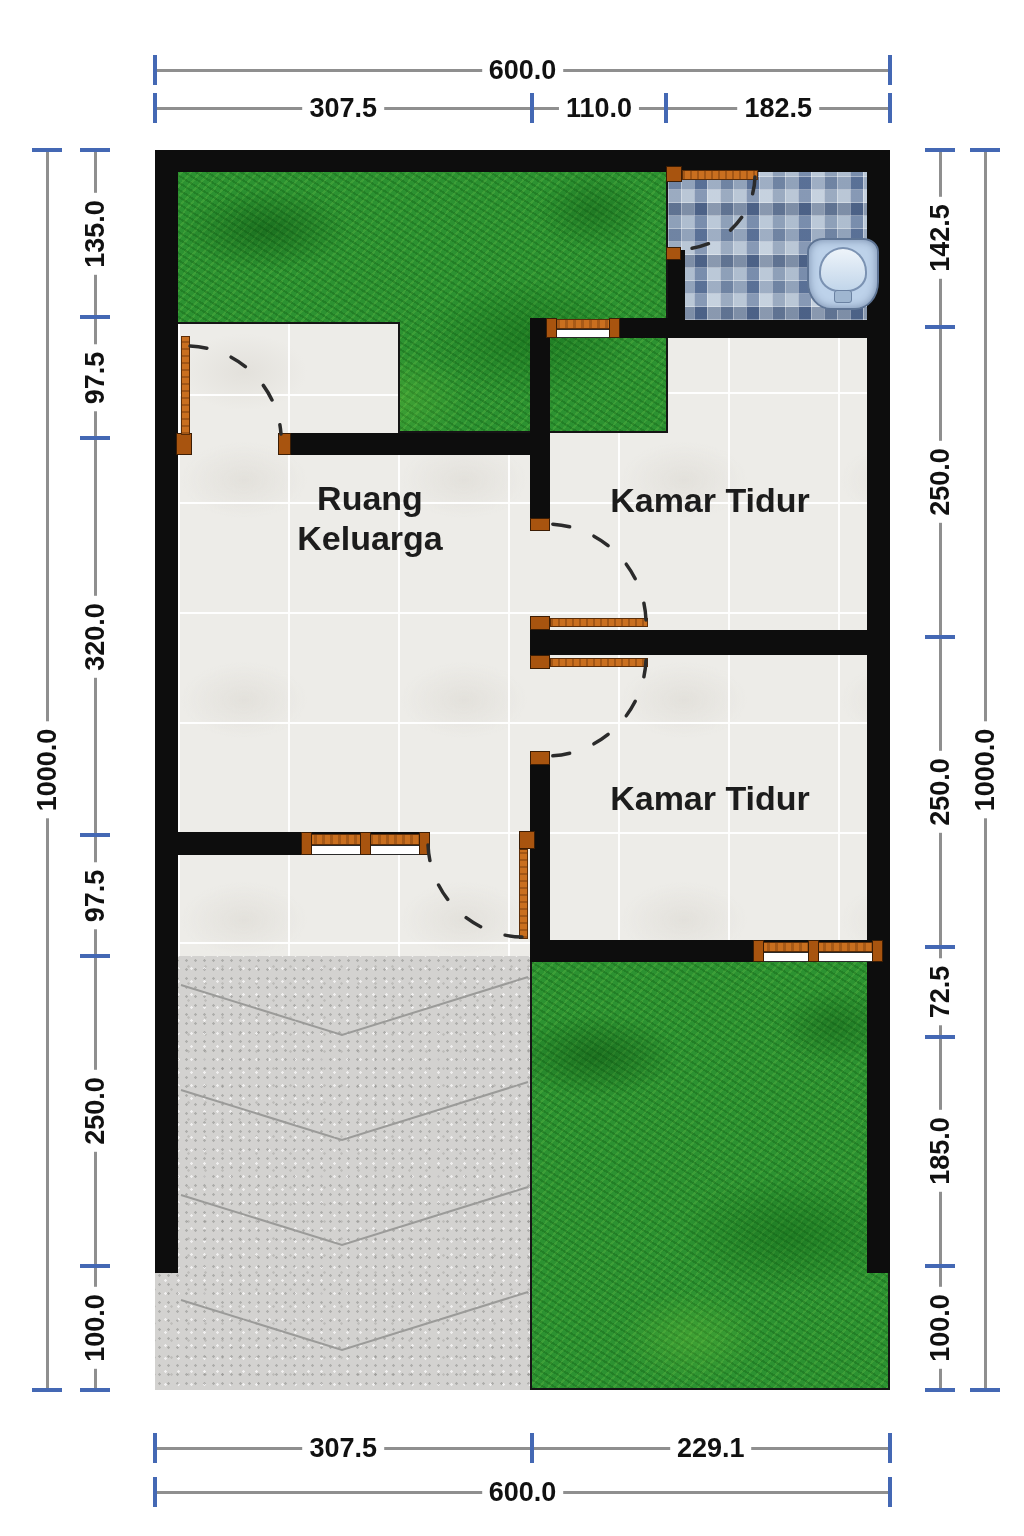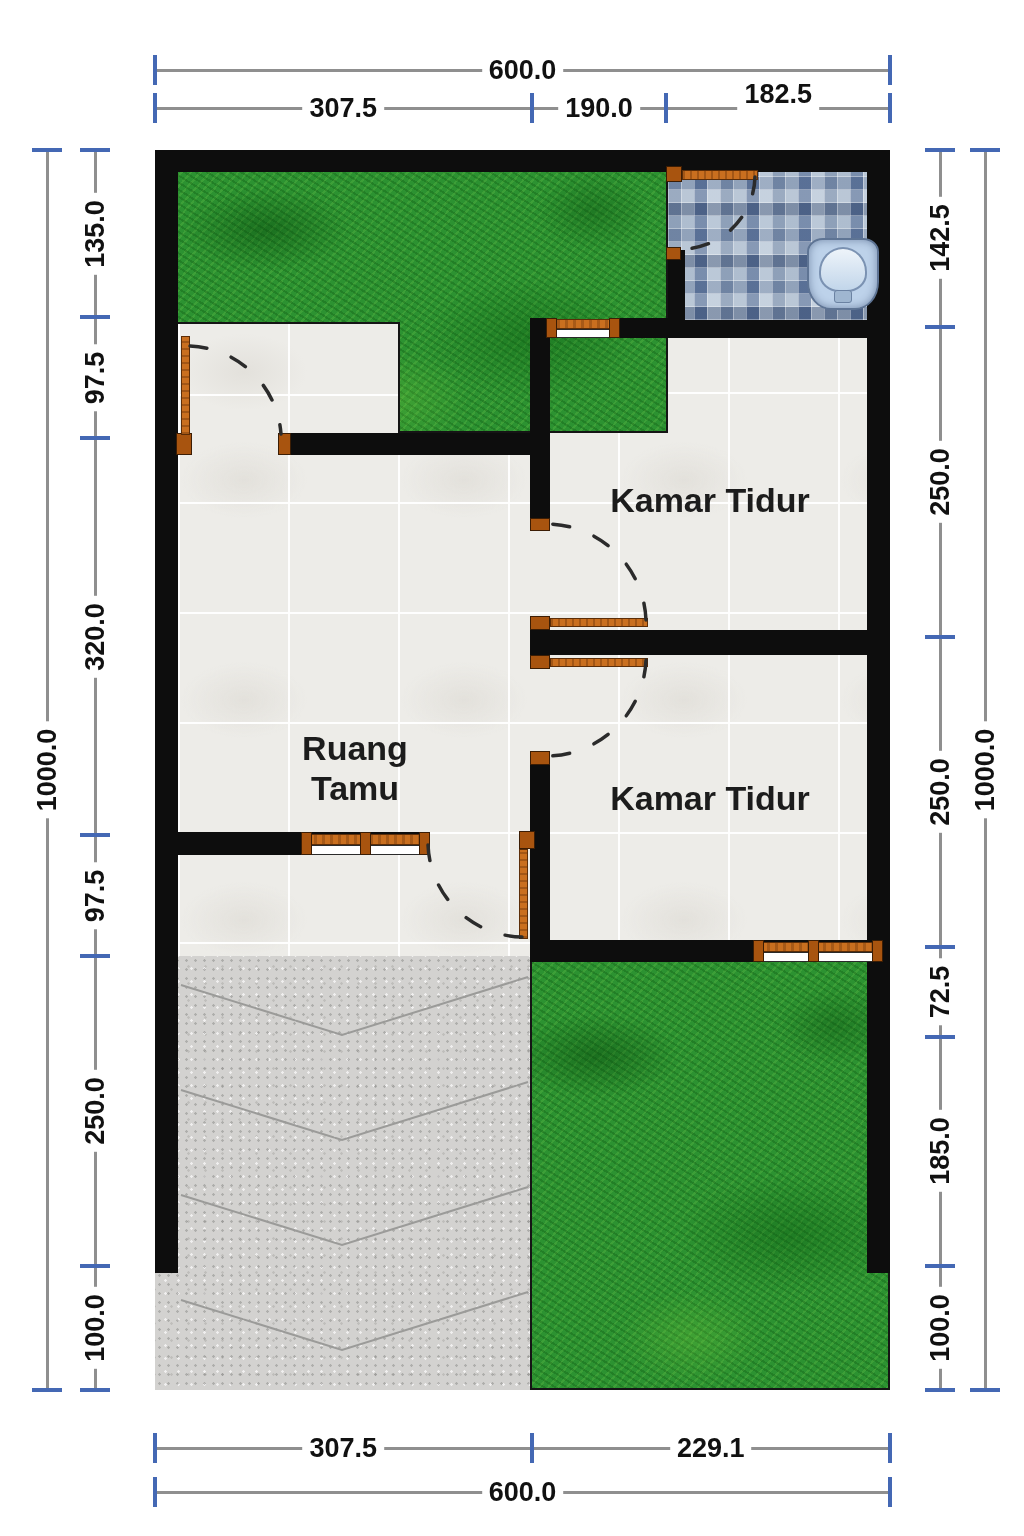--- a/index.html
+++ b/index.html
@@ -137,41 +137,41 @@
         <path d="M 491 510 A 100 100 0 0 1 392 606"></path>
         <path d="M 367 787 A 96 96 0 0 1 273 695"></path>
       </g>
     </svg>
 
     <div class="toilet" style="left:652px;top:88px;width:68px;height:68px;">
       <div class="bowl"></div>
       <div class="drain"></div>
     </div>
 
+    <div class="room-label" style="left:105px;top:328px;width:220px;">Ruang Keluarga</div>
     <div class="room-label" style="left:455px;top:330px;width:200px;">Kamar Tidur</div>
-    <div class="room-label" style="left:100px;top:578px;width:200px;">Ruang Tamu</div>
     <div class="room-label" style="left:455px;top:628px;width:200px;">Kamar Tidur</div>
   </div>
 
   <div id="dims-layer">
       <div>
         <div class="dim-line" style="left: 155px; top: 68.5px; width: 735px; height: 3px;"></div>
         <div class="dim-tick" style="left: 153px; top: 55px; width: 4px; height: 30px;"></div>
         <div class="dim-tick" style="left: 888px; top: 55px; width: 4px; height: 30px;"></div>
         <div class="dim-label" style="left: 522.5px; top: 70px;">600.0</div>
       </div>
       <div>
         <div class="dim-line" style="left: 155px; top: 106.5px; width: 735px; height: 3px;"></div>
         <div class="dim-tick" style="left: 153px; top: 93px; width: 4px; height: 30px;"></div>
         <div class="dim-tick" style="left: 529.688px; top: 93px; width: 4px; height: 30px;"></div>
         <div class="dim-tick" style="left: 664.438px; top: 93px; width: 4px; height: 30px;"></div>
         <div class="dim-tick" style="left: 888px; top: 93px; width: 4px; height: 30px;"></div>
         <div class="dim-label" style="left: 343.344px; top: 108px;">307.5</div>
-        <div class="dim-label" style="left: 599.062px; top: 108px;">190.0</div>
-        <div class="dim-label" style="left: 778.219px; top: 94px;">182.5</div>
+        <div class="dim-label" style="left: 599.062px; top: 108px;">110.0</div>
+        <div class="dim-label" style="left: 778.219px; top: 108px;">182.5</div>
       </div>
       <div>
         <div class="dim-line" style="left: 155px; top: 1446.5px; width: 735px; height: 3px;"></div>
         <div class="dim-tick" style="left: 153px; top: 1433px; width: 4px; height: 30px;"></div>
         <div class="dim-tick" style="left: 529.688px; top: 1433px; width: 4px; height: 30px;"></div>
         <div class="dim-tick" style="left: 888px; top: 1433px; width: 4px; height: 30px;"></div>
         <div class="dim-label" style="left: 343.344px; top: 1448px;">307.5</div>
         <div class="dim-label" style="left: 710.844px; top: 1448px;">229.1</div>
       </div>
       <div>

